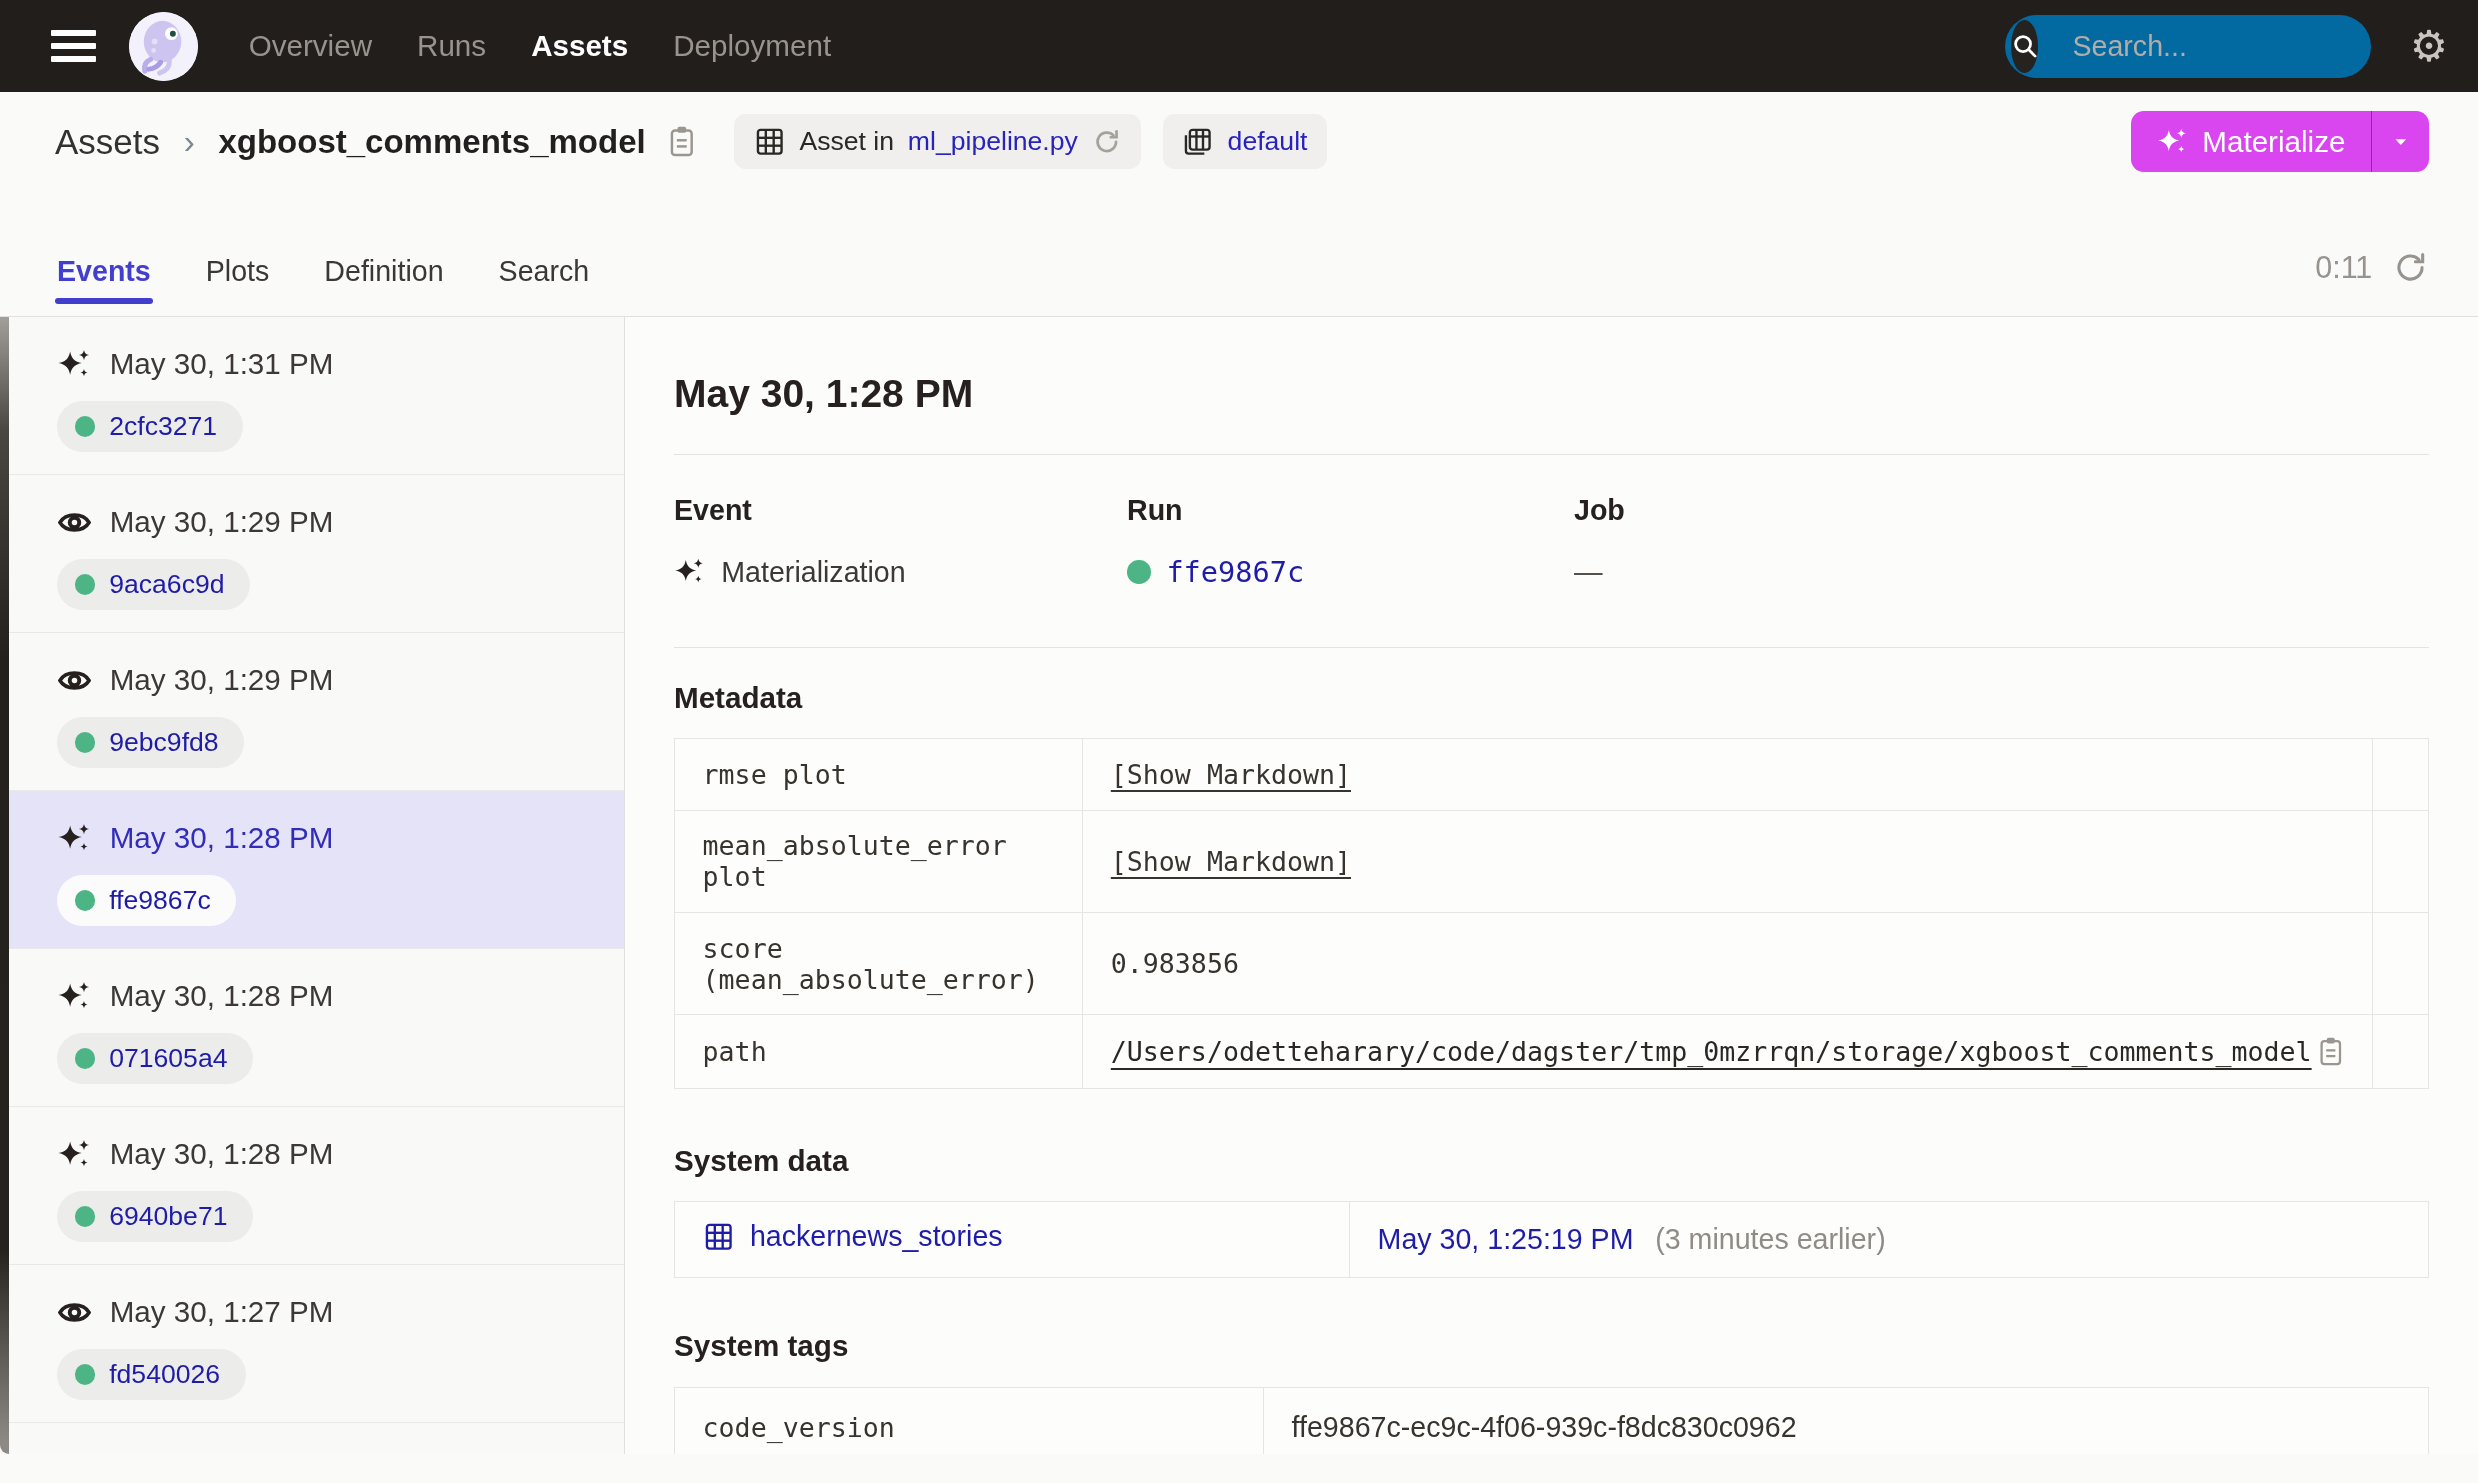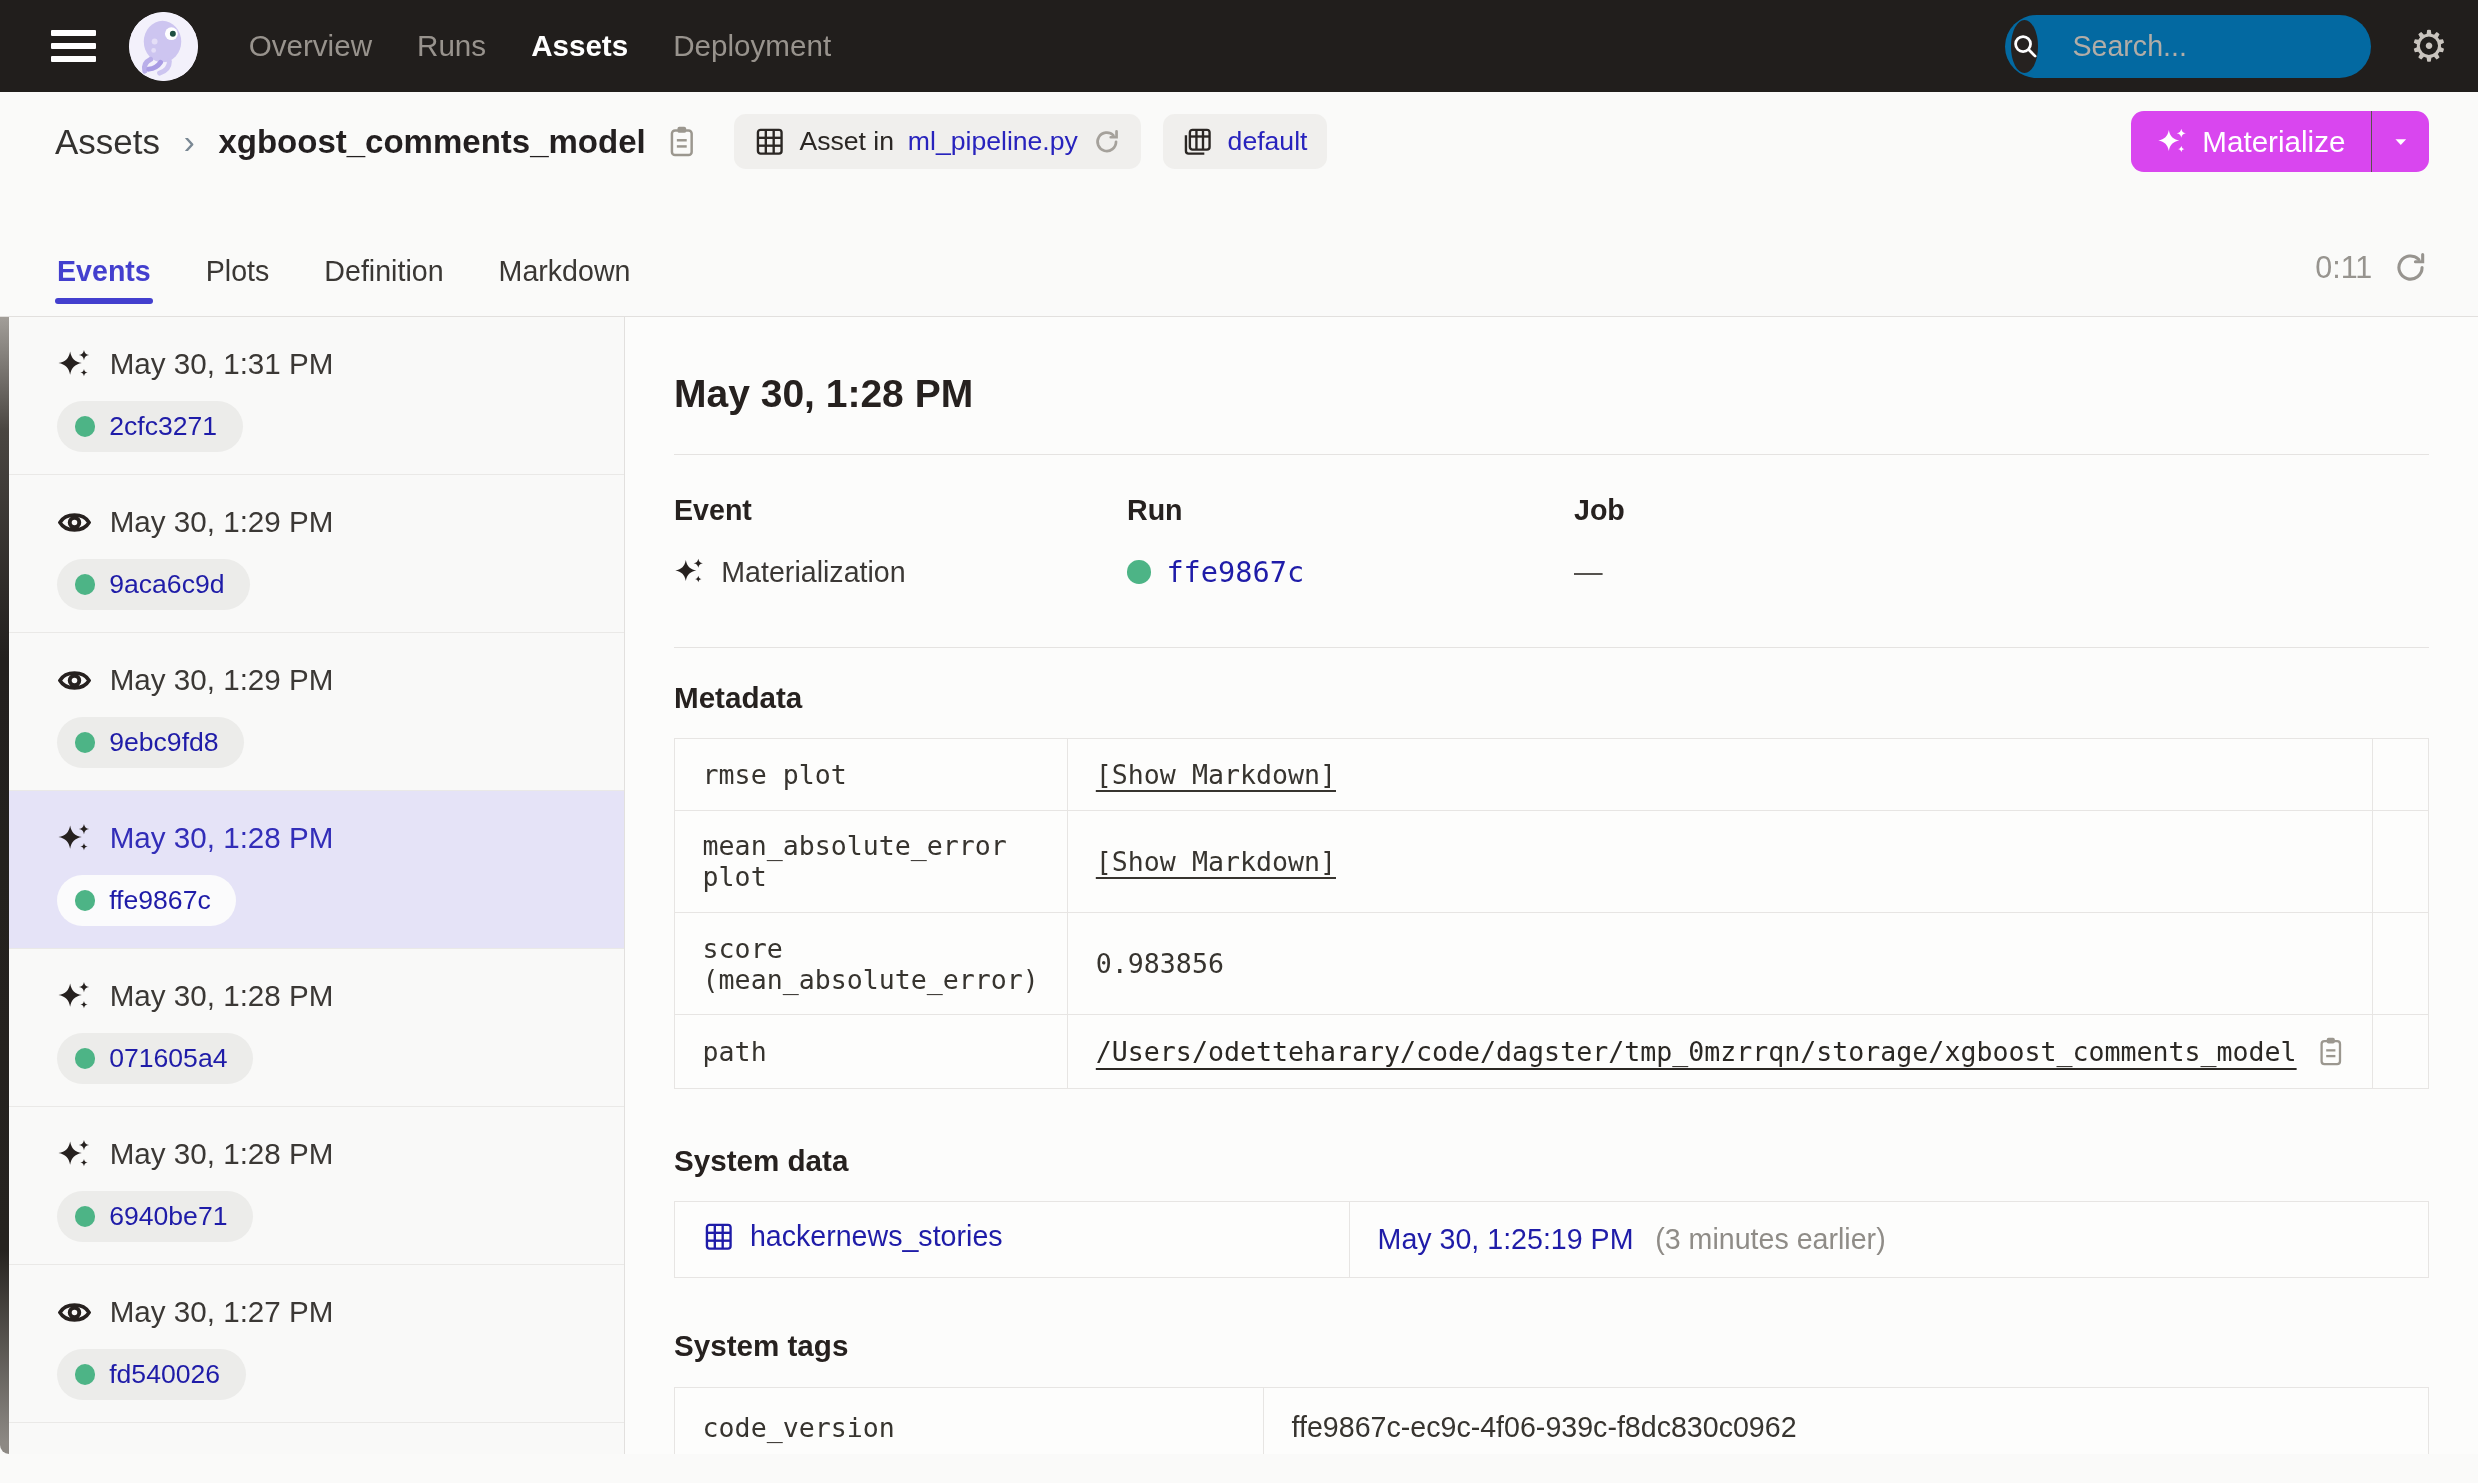--- a/index.html
+++ b/index.html
@@ -98,21 +98,21 @@
   .job-dash{ color:#55524e;}
   .hr2{ margin-top:53px;}
 
   .section-h{ font-size:29.6px; font-weight:700; color:#26211f; margin:33px 0 23.6px 0;}
   table.kv{ border-collapse:collapse; width:100%; background:#fdfdfc;}
   table.kv td{ border:1px solid #e7e5e3; padding:19.7px 27.6px; vertical-align:middle;}
   td.key{ width:430px; font-size:26.6px; color:#37342f;}
   td.val{ font-size:26.6px; color:#37342f;}
   td.thin{ width:49px; padding:0;}
   .md-link{ color:#37342f; text-decoration:underline; text-underline-offset:5.9px; cursor:pointer; white-space:nowrap;}
-  .path-cell{ display:flex; align-items:center; gap:20px;}
+  .path-cell{ display:flex; align-items:center; gap:5px;}
   .path-link{ color:#2b2824; text-decoration:underline; text-underline-offset:6.9px; cursor:pointer; white-space:nowrap;}
 
   table.src{ border-collapse:collapse; width:100%; background:#fdfdfc; margin-top:0;}
   table.src td{ border:1px solid #e7e5e3; padding:17.7px 27.6px; font-size:28.6px;}
   td.src-asset{ width:675px;}
   .asset-link{ color:#1f1ca8; cursor:pointer; display:inline-flex; align-items:center; gap:15.8px;justify-content:center;}
   .time-link{ color:#1f1ca8; cursor:pointer;}
   .time-rel{ color:#8f8c87; margin-left:13.8px;}
 
   table.tags{ border-collapse:collapse; width:100%; background:#fdfdfc;}
@@ -219,21 +219,21 @@
       </svg>
     </div>
   </div>
 </div>
 
 <div class="tabbar">
   <div class="tabs">
     <div class="tab active">Events</div>
     <div class="tab">Plots</div>
     <div class="tab">Definition</div>
-    <div class="tab">Markdown</div>
+    <div class="tab">Search</div>
   </div>
   <div class="tab-right">
     <span class="countdown">0:11</span>
     <svg width="37" height="37" viewBox="0 0 24 24" fill="none" stroke="#97948f" stroke-width="2" stroke-linecap="round">
       <path d="M19.5 12a7.5 7.5 0 1 1-2.1-5.2"></path>
         <polyline points="19.9 3.6 19.9 8.3 15.2 8.3"></polyline>
     </svg>
   </div>
 </div>
 

